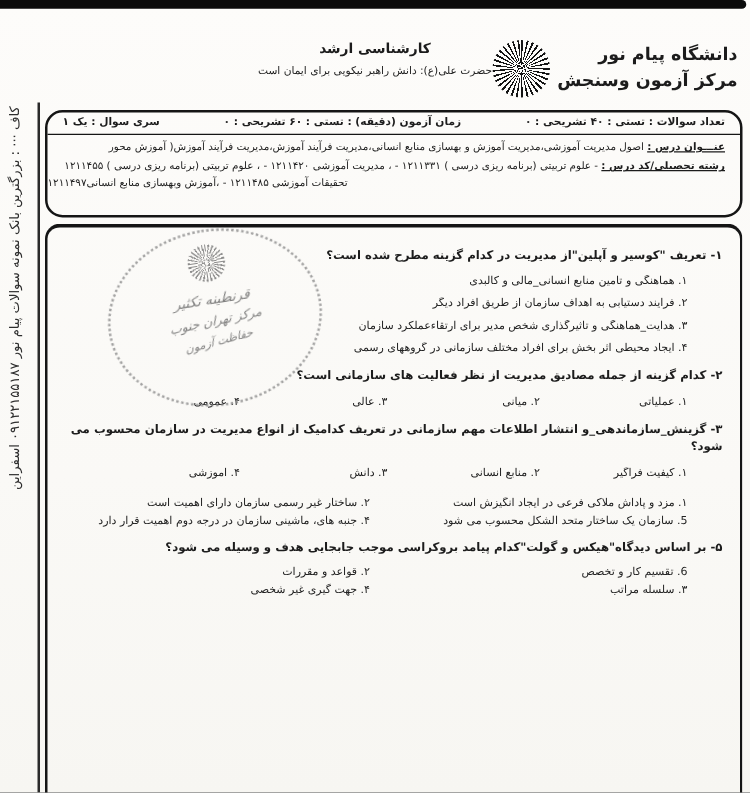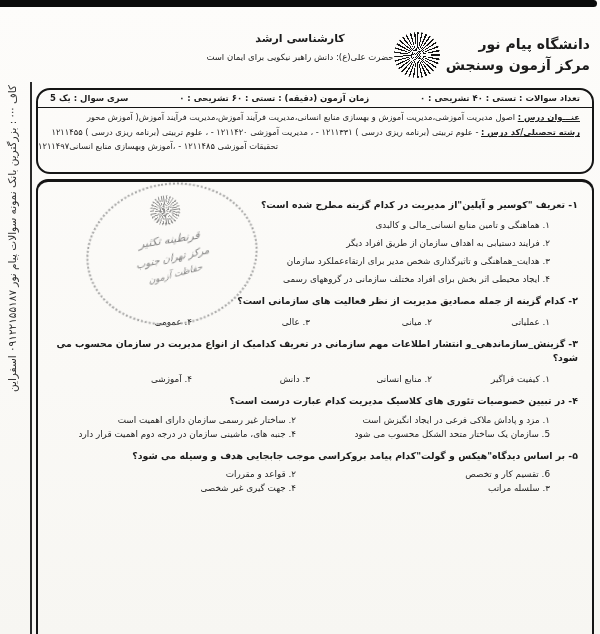--- a/index.html
+++ b/index.html
@@ -117,21 +117,21 @@
     <div class="center-head">
       <div class="degree">کارشناسی ارشد</div>
       <div class="motto">حضرت علی(ع): دانش راهبر نیکویی برای ایمان است</div>
     </div>
   </div>
 
   <div class="info-box">
     <div class="info-row1">
       <span>تعداد سوالات : تستی : ۴۰    تشریحی : ۰</span>
       <span>زمان آزمون (دقیقه) : تستی : ۶۰    تشریحی : ۰</span>
-      <span>سری سوال : یک 5</span>
+      <span>سری سوال : یک ۱</span>
     </div>
     <div class="info-row">
       <span class="info-label">عنـــوان درس :</span>
       <span>اصول مدیریت آموزشی،مدیریت آموزش و بهسازی منابع انسانی،مدیریت فرآیند آموزش،مدیریت فرآیند آموزش( آموزش محور</span>
     </div>
     <div class="info-row">
       <span class="info-label">رشته تحصیلی/کد درس :</span>
       <span>- علوم تربیتی (برنامه ریزی درسی ) ۱۲۱۱۳۳۱ - ، مدیریت آموزشی ۱۲۱۱۴۲۰ - ، علوم تربیتی (برنامه ریزی درسی ) ۱۲۱۱۴۵۵</span>
     </div>
     <div class="info-center">تحقیقات آموزشی ۱۲۱۱۴۸۵ - ،آموزش وبهسازی منابع انسانی۱۲۱۱۴۹۷</div>
@@ -159,21 +159,20 @@
       <div class="question">
         <div class="q-head">۳- گزینش_سازماندهی_و انتشار اطلاعات مهم سازمانی در تعریف کدامیک از انواع مدیریت در سازمان محسوب می شود؟</div>
         <div class="opts-row">
           <span class="opt">۱. کیفیت فراگیر</span>
           <span class="opt">۲. منابع انسانی</span>
           <span class="opt">۳. دانش</span>
           <span class="opt">۴. آموزشی</span>
         </div>
       </div>
       <div class="question">
-        <div class="q-head">۴- در تبیین خصوصیات تئوری های کلاسیک مدیریت کدام عبارت درست است؟</div>
         <div class="opts-cols">
           <span class="opt">۱. مزد و پاداش ملاکی فرعی در ایجاد انگیزش است</span>
           <span class="opt">۲. ساختار غیر رسمی سازمان دارای اهمیت است</span>
           <span class="opt">5. سازمان یک ساختار متحد الشکل محسوب می شود</span>
           <span class="opt">۴. جنبه های، ماشینی سازمان در درجه دوم اهمیت قرار دارد</span>
         </div>
       </div>
       <div class="question">
         <div class="q-head">۵- بر اساس دیدگاه"هیکس و گولت"کدام پیامد بروکراسی موجب  جابجایی هدف و وسیله می شود؟</div>
         <div class="opts-cols">

